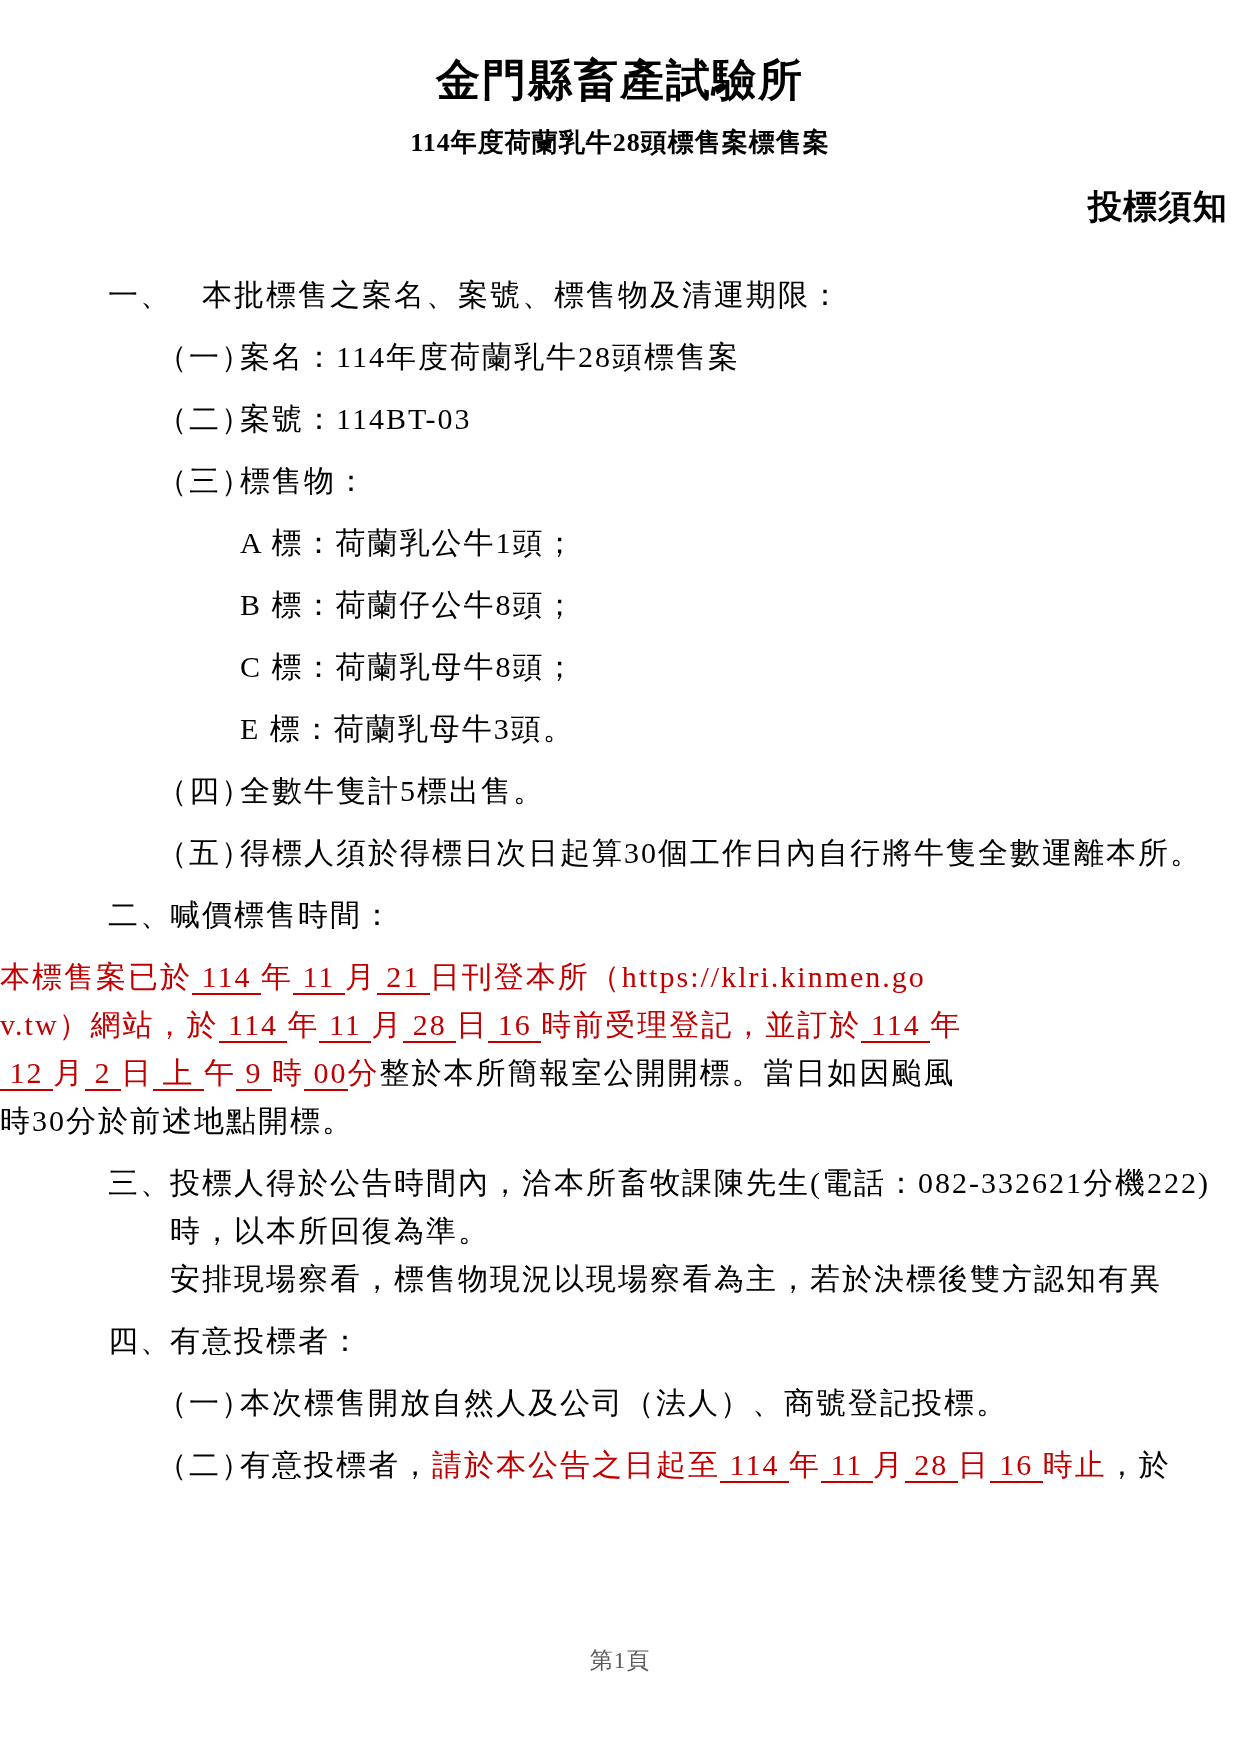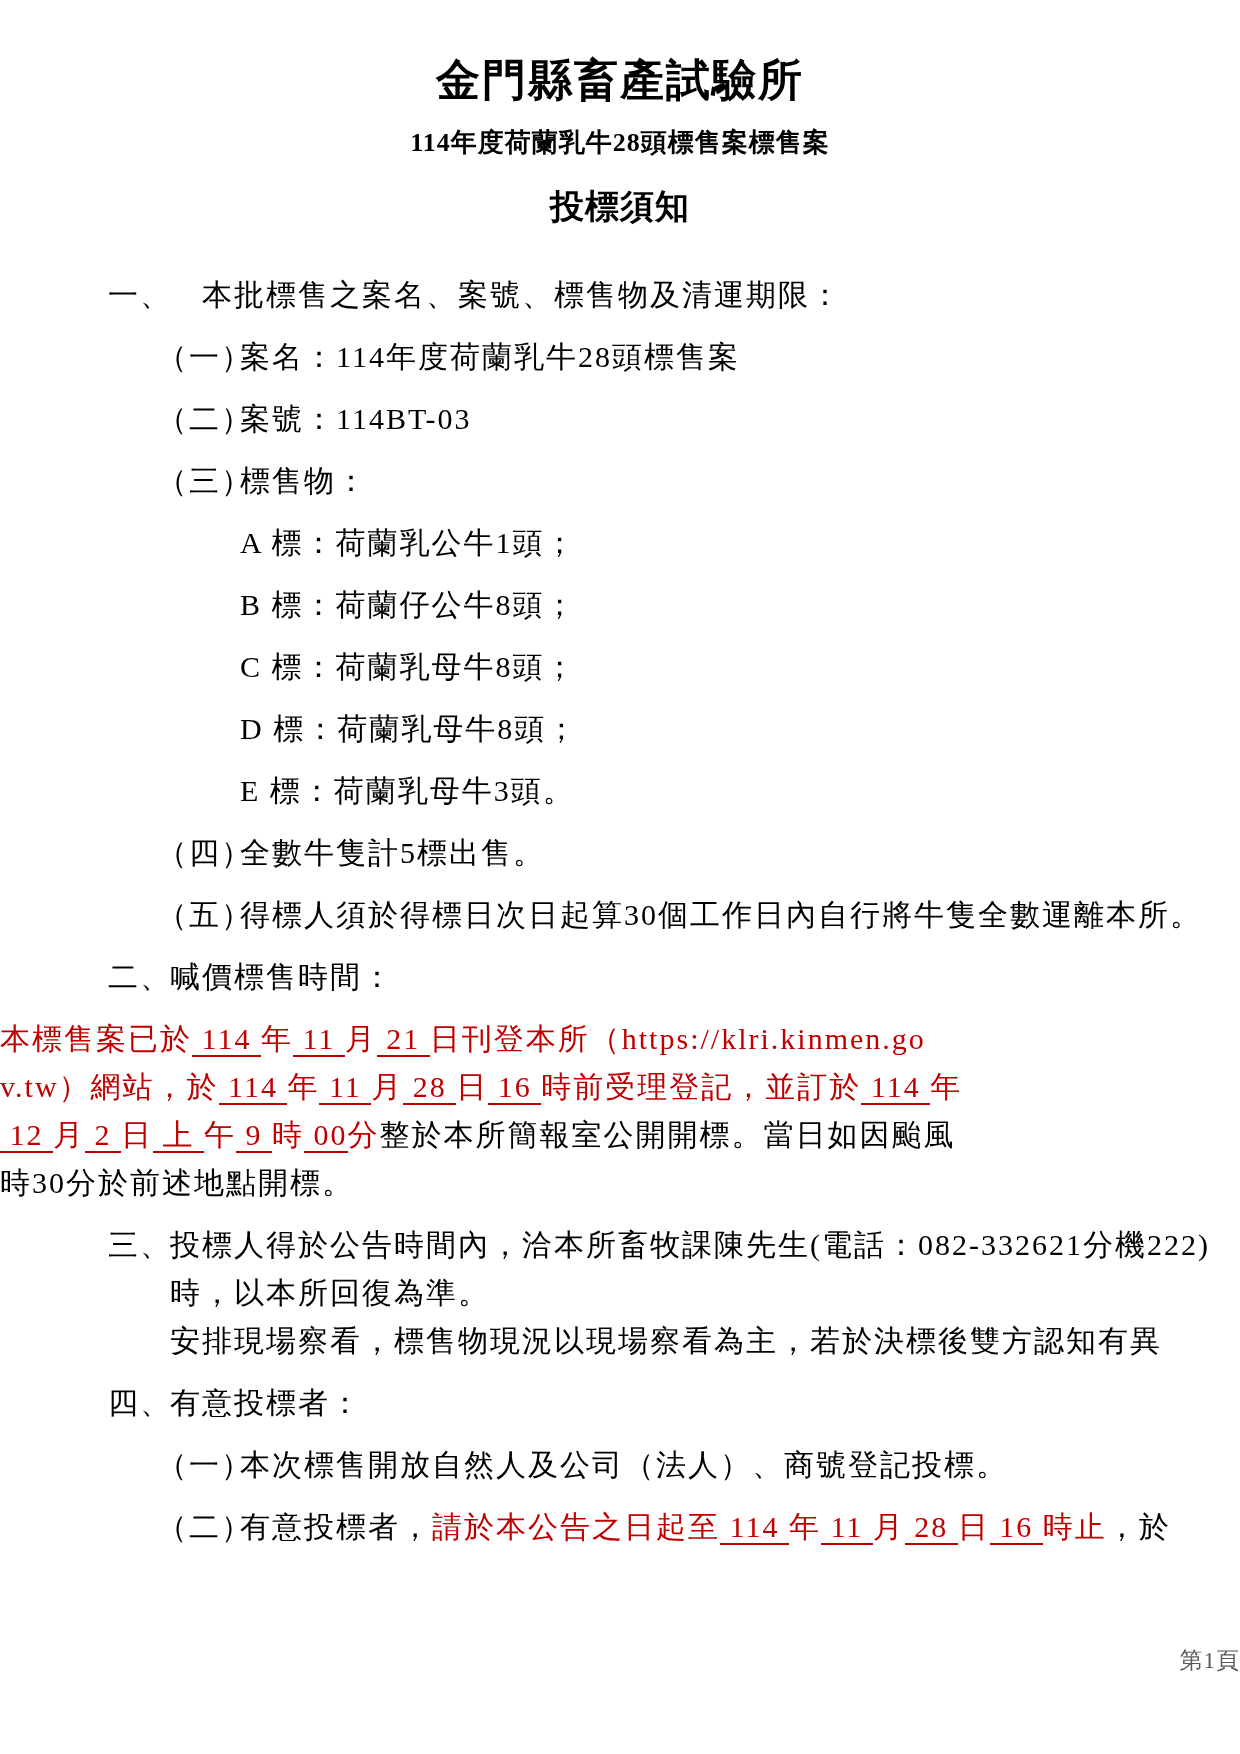--- a/index.html
+++ b/index.html
@@ -21,42 +21,42 @@
   .org-title{
     font-size:44px;font-weight:bold;line-height:62px;
     letter-spacing:2px;margin:0;
   }
   .case-title{
     font-size:26px;font-weight:bold;line-height:52px;
     letter-spacing:1px;margin:5px;
   }
   .doc-title{
     font-size:34px;font-weight:bold;line-height:52px;
-    letter-spacing:1px;margin:12px;
+    letter-spacing:1px;margin:12px;text-align:right;
   }
   .body-list{margin-top:38px;}
   .row{
     display:flex;
     font-size:30px;line-height:48px;letter-spacing:2px;
     margin-bottom:14px;
   }
   .row .num{flex:none;}
   .item1{padding-left:108px;}
   .item1 .num{width:62px;}
   .item2{padding-left:157px;}
   .item2 .num{width:83px;}
   .item3{padding-left:240px;}
   .para{}
   .text{flex:1 1 auto;min-width:0;}
   .line{white-space:pre;}
   .red{color:var(--red);}
   .u{border-bottom:2px solid currentColor;}
   .footer{
     position:absolute;left:0;right:0;top:1645px;
-    text-align:right;font-size:23px;letter-spacing:1px;
+    text-align:center;font-size:23px;letter-spacing:1px;
     color:var(--footer);
   }
 </style>
 </head>
 <body>
 
 <div class="page">
   <div class="titles">
     <h1 class="org-title">金門縣畜產試驗所</h1>
     <div class="case-title">114年度荷蘭乳牛28頭標售案標售案</div>
@@ -94,25 +94,20 @@
         </div>
       </div>
       <div class="row item3">
         <div class="text">
           <div class="line"><span>B 標：荷蘭仔公牛8頭；</span></div>
         </div>
       </div>
       <div class="row item3">
         <div class="text">
           <div class="line"><span>C 標：荷蘭乳母牛8頭；</span></div>
-        </div>
-      </div>
-      <div class="row item3">
-        <div class="text">
-          <div class="line"><span>D 標：荷蘭乳母牛8頭；</span></div>
         </div>
       </div>
       <div class="row item3">
         <div class="text">
           <div class="line"><span>E 標：荷蘭乳母牛3頭。</span></div>
         </div>
       </div>
       <div class="row item2">
         <span class="num">（四）</span>
         <div class="text">

